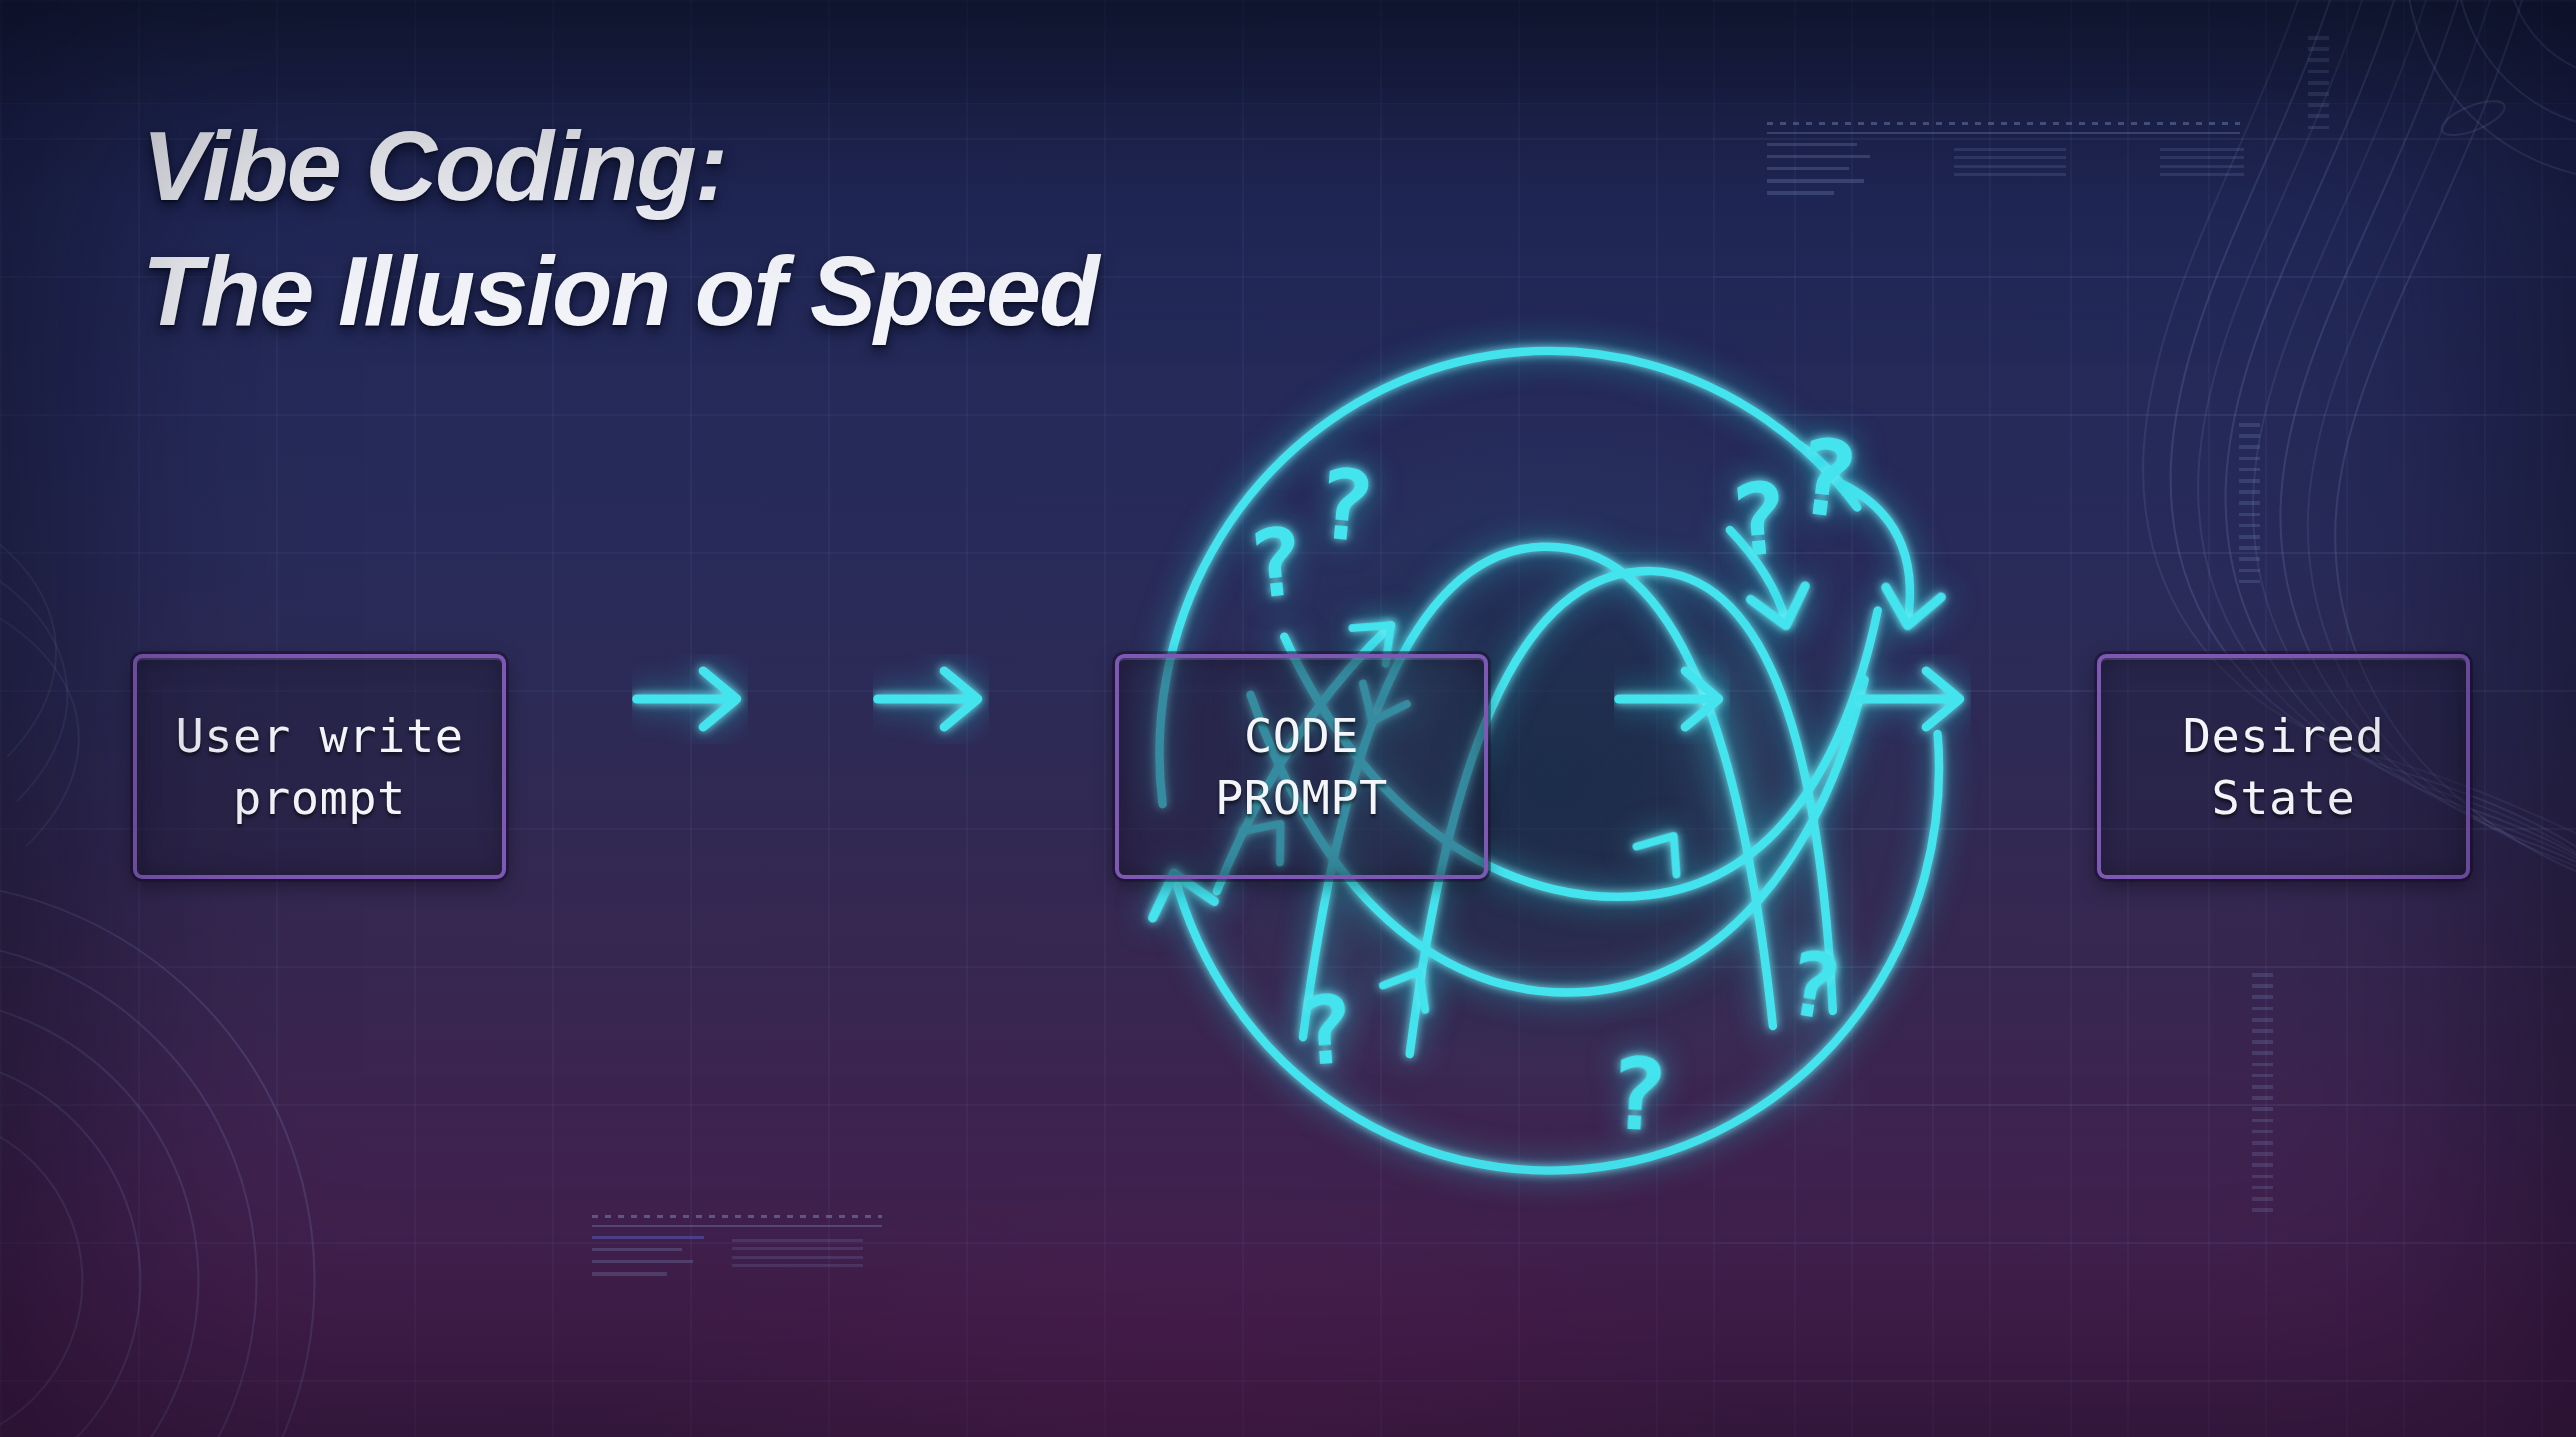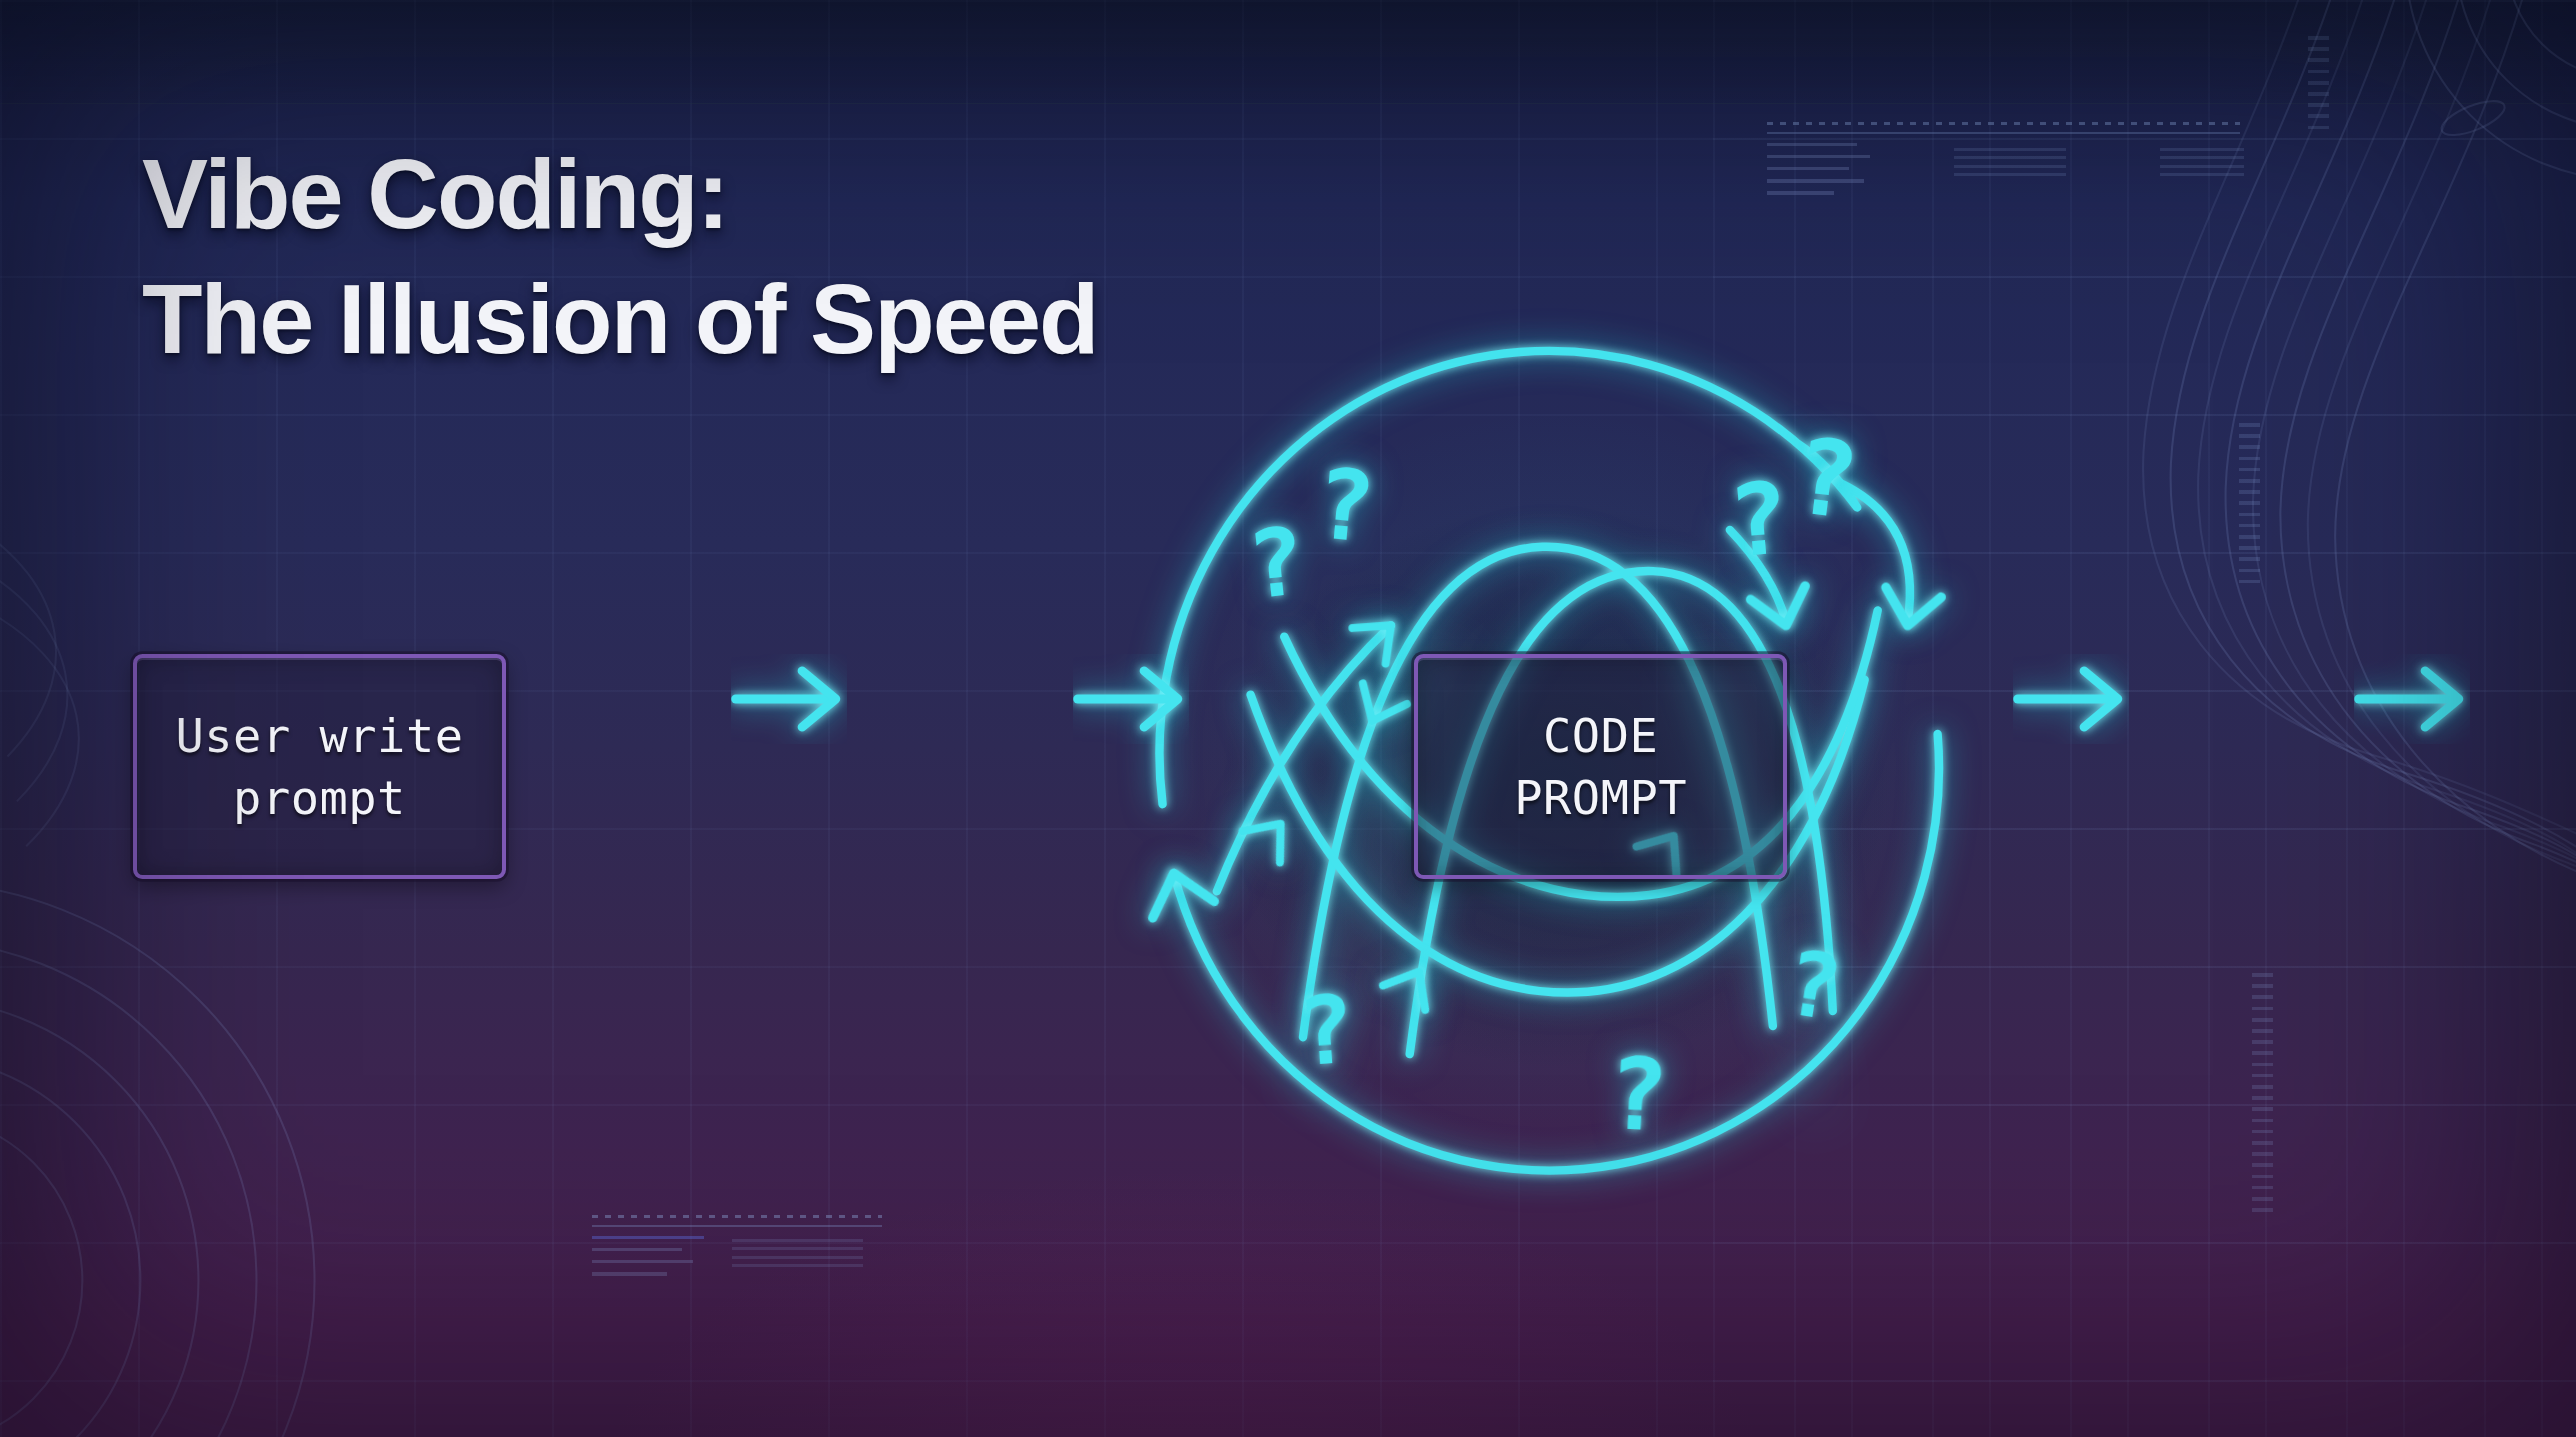--- a/index.html
+++ b/index.html
@@ -28,23 +28,23 @@
   
   .haze-dark{position:absolute;left:1086px;top:393px;width:936px;height:786px;
     background:radial-gradient(closest-side, rgba(7,10,28,.55), rgba(7,10,28,0) 72%);}
   .haze-cyan{position:absolute;left:945px;top:215px;width:1217px;height:1142px;
     background:radial-gradient(closest-side, rgba(38,190,210,.13), rgba(38,190,210,0) 66%);}
   .streak{position:absolute;width:66px;height:487px;filter:blur(24px);opacity:.55;
     background:linear-gradient(180deg,rgba(90,225,235,.30),rgba(90,225,235,.05));}
   .vignette{box-shadow:inset 0 0 281px 56px rgba(4,4,18,.5);}
 
   
-  .title{position:absolute;left:142px;top:132px;color:var(--text,#f4f5fa);
+  .title{position:absolute;left:142px;top:104px;color:var(--text,#f4f5fa);
     font-size:99px;font-weight:bold;letter-spacing:-1.9px;line-height:1.26;
-    text-shadow:0 5.6px 13px rgba(4,7,24,.6),0 1.9px 2.8px rgba(4,7,24,.55);}
+    text-shadow:0 5.6px 13px rgba(4,7,24,.6),0 1.9px 2.8px rgba(4,7,24,.55);font-style:italic;}
 
   
   .flow-row{position:absolute;left:133px;top:654px;width:2337px;height:225px;
     display:flex;justify-content:space-between;}
   .step-box{width:373px;height:225px;box-sizing:border-box;flex:0 0 auto;
     background:var(--boxfill,rgba(35,31,63,.45));
     border:4.7px solid var(--boxborder,#7e58b5);border-radius:9.4px;
     box-shadow:0 0 0 2.8px rgba(26,14,44,.55), inset 0 0 24px rgba(0,0,0,.30), 0 7.5px 20.6px rgba(0,0,0,.35), inset 0 1.9px 0 rgba(200,170,255,.25);
     display:flex;align-items:center;justify-content:center;}
   .step-label{font-family:"DejaVu Sans Mono",monospace;color:var(--text,#f4f5fa);
@@ -211,16 +211,20 @@
       </svg>
     </div>
     <div class="arrow-slot">
       <svg width="116" height="90" viewBox="0 0 124 96">
         <g class="neon glow" stroke-width="9.5">
           <path d="M5 48 H 104"></path>
           <path d="M76 18 L112 48 L76 78"></path>
         </g>
       </svg>
     </div>
+    <div class="step-box">
+      <span class="step-label">Desired
+State</span>
+    </div>
   </div>
 
 <div class="layer vignette"></div>
 
 
 </body></html>

